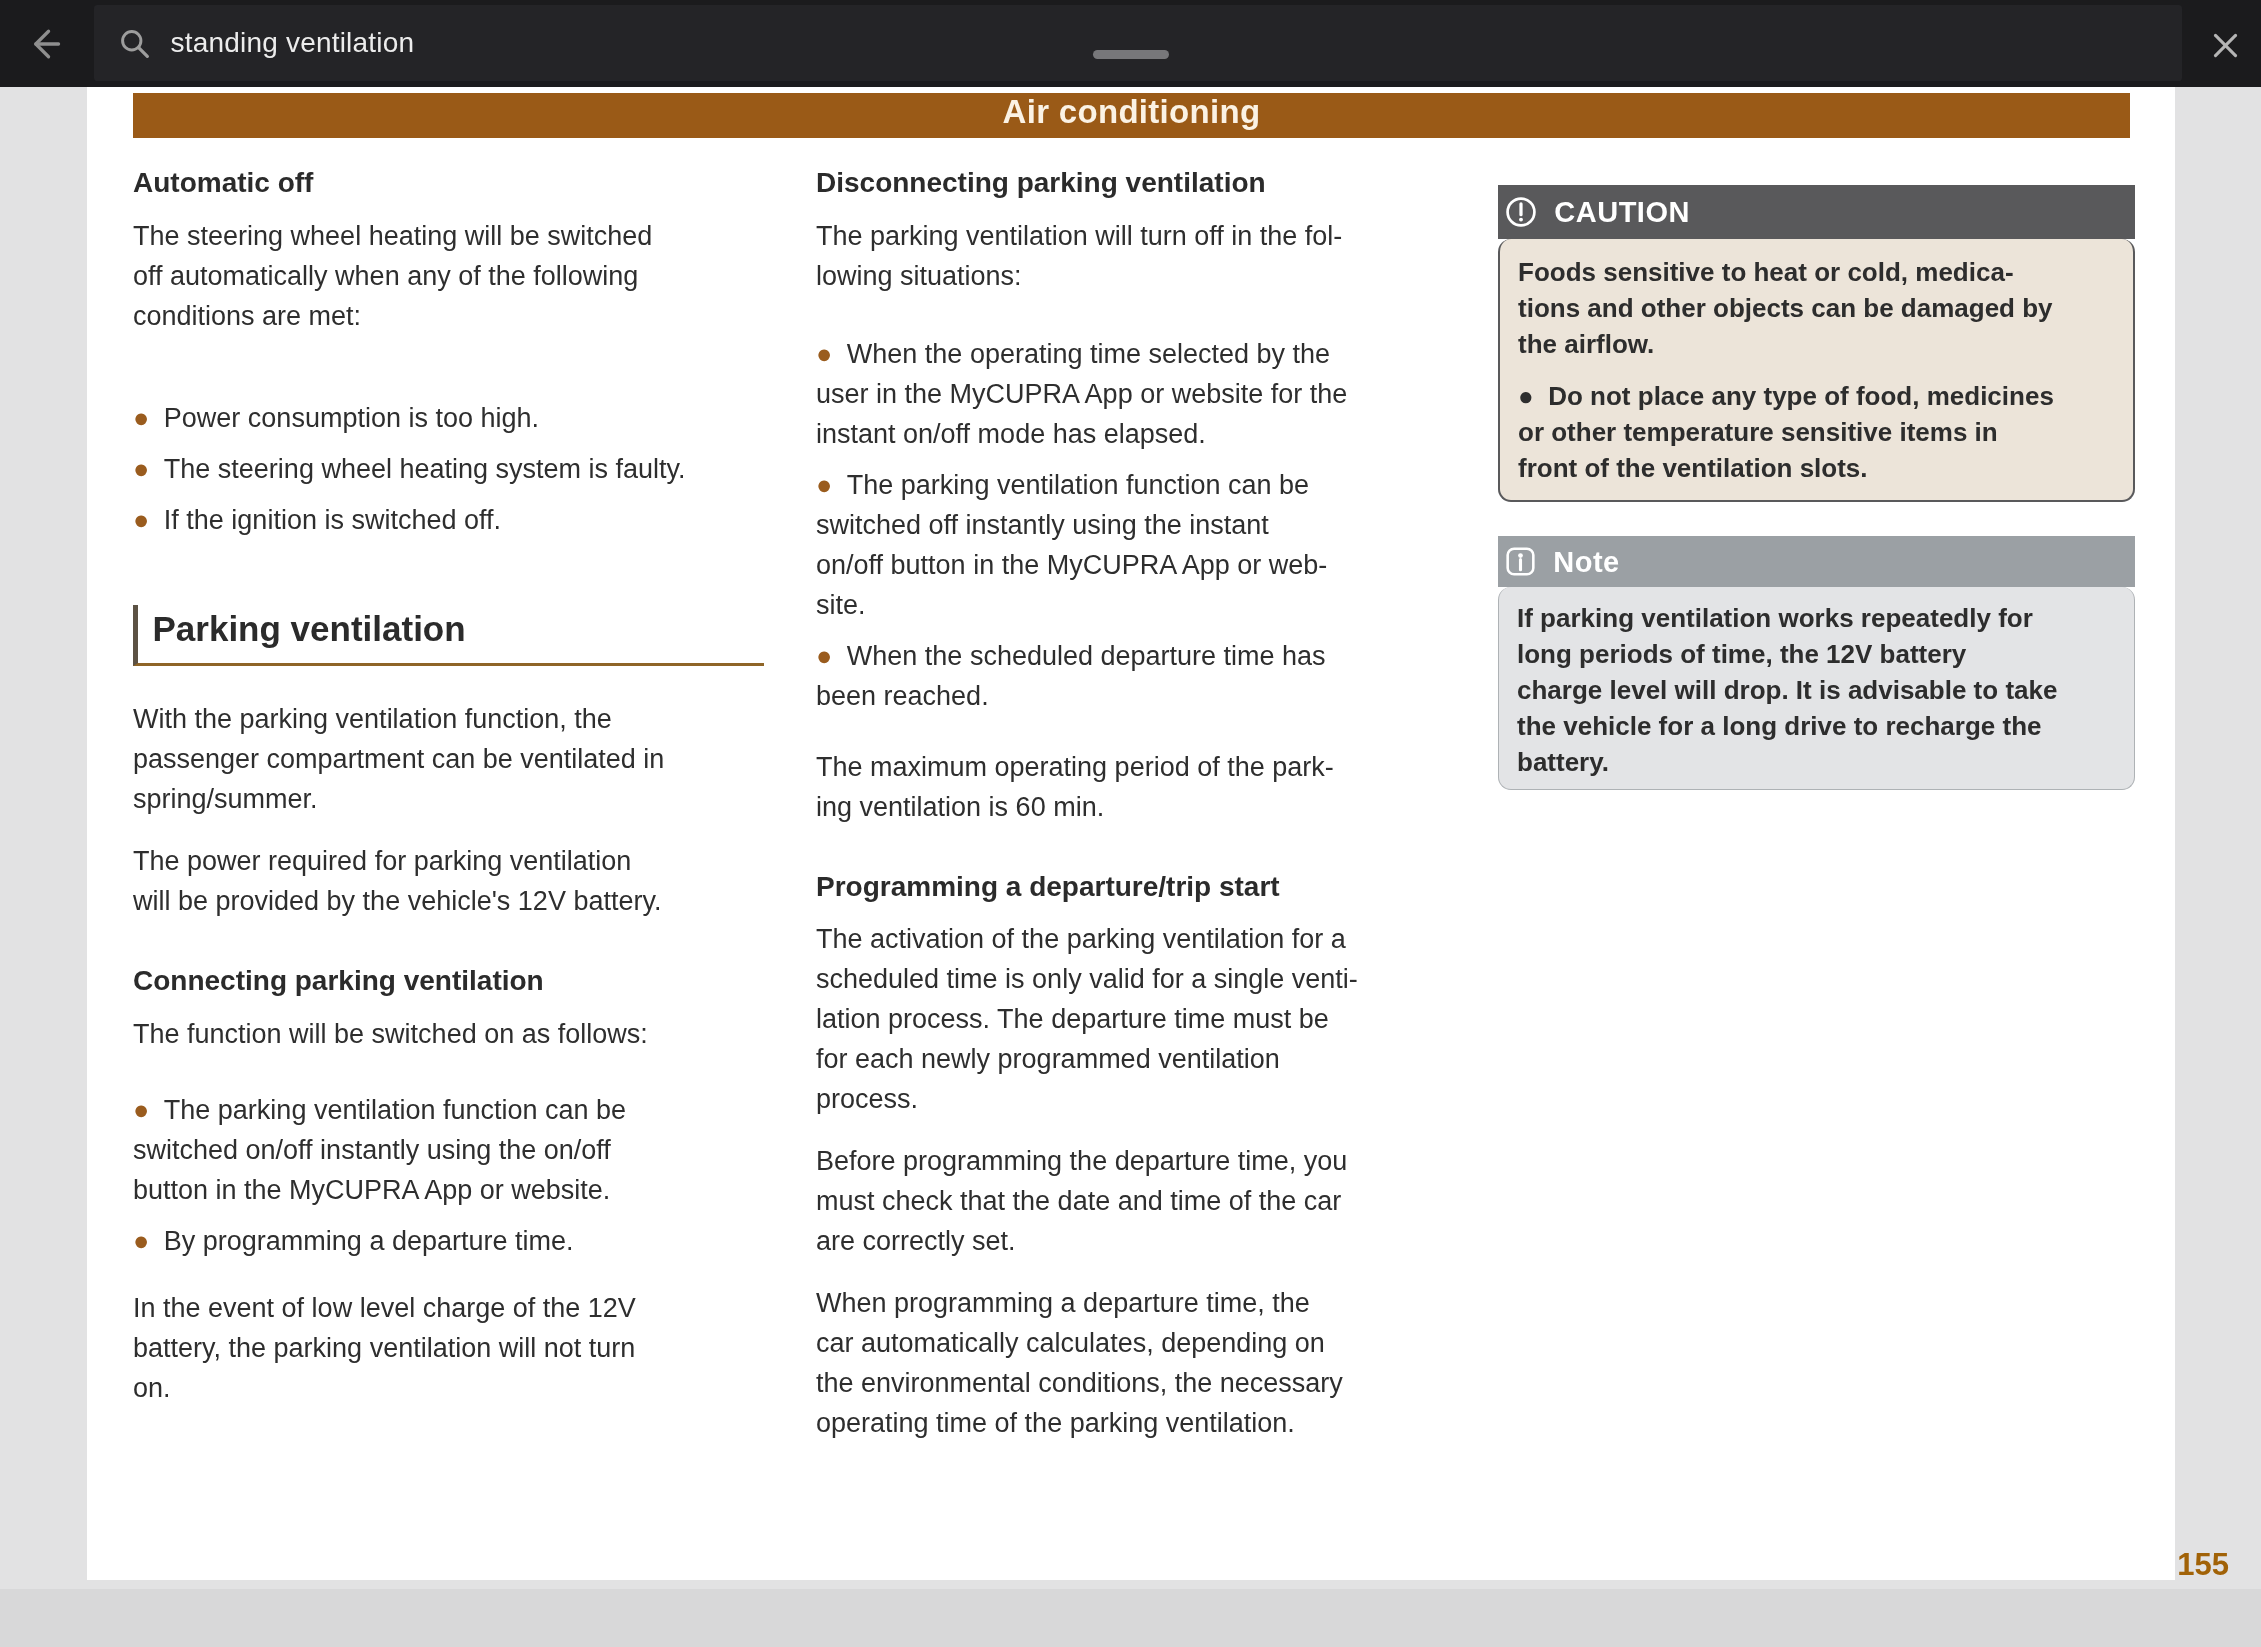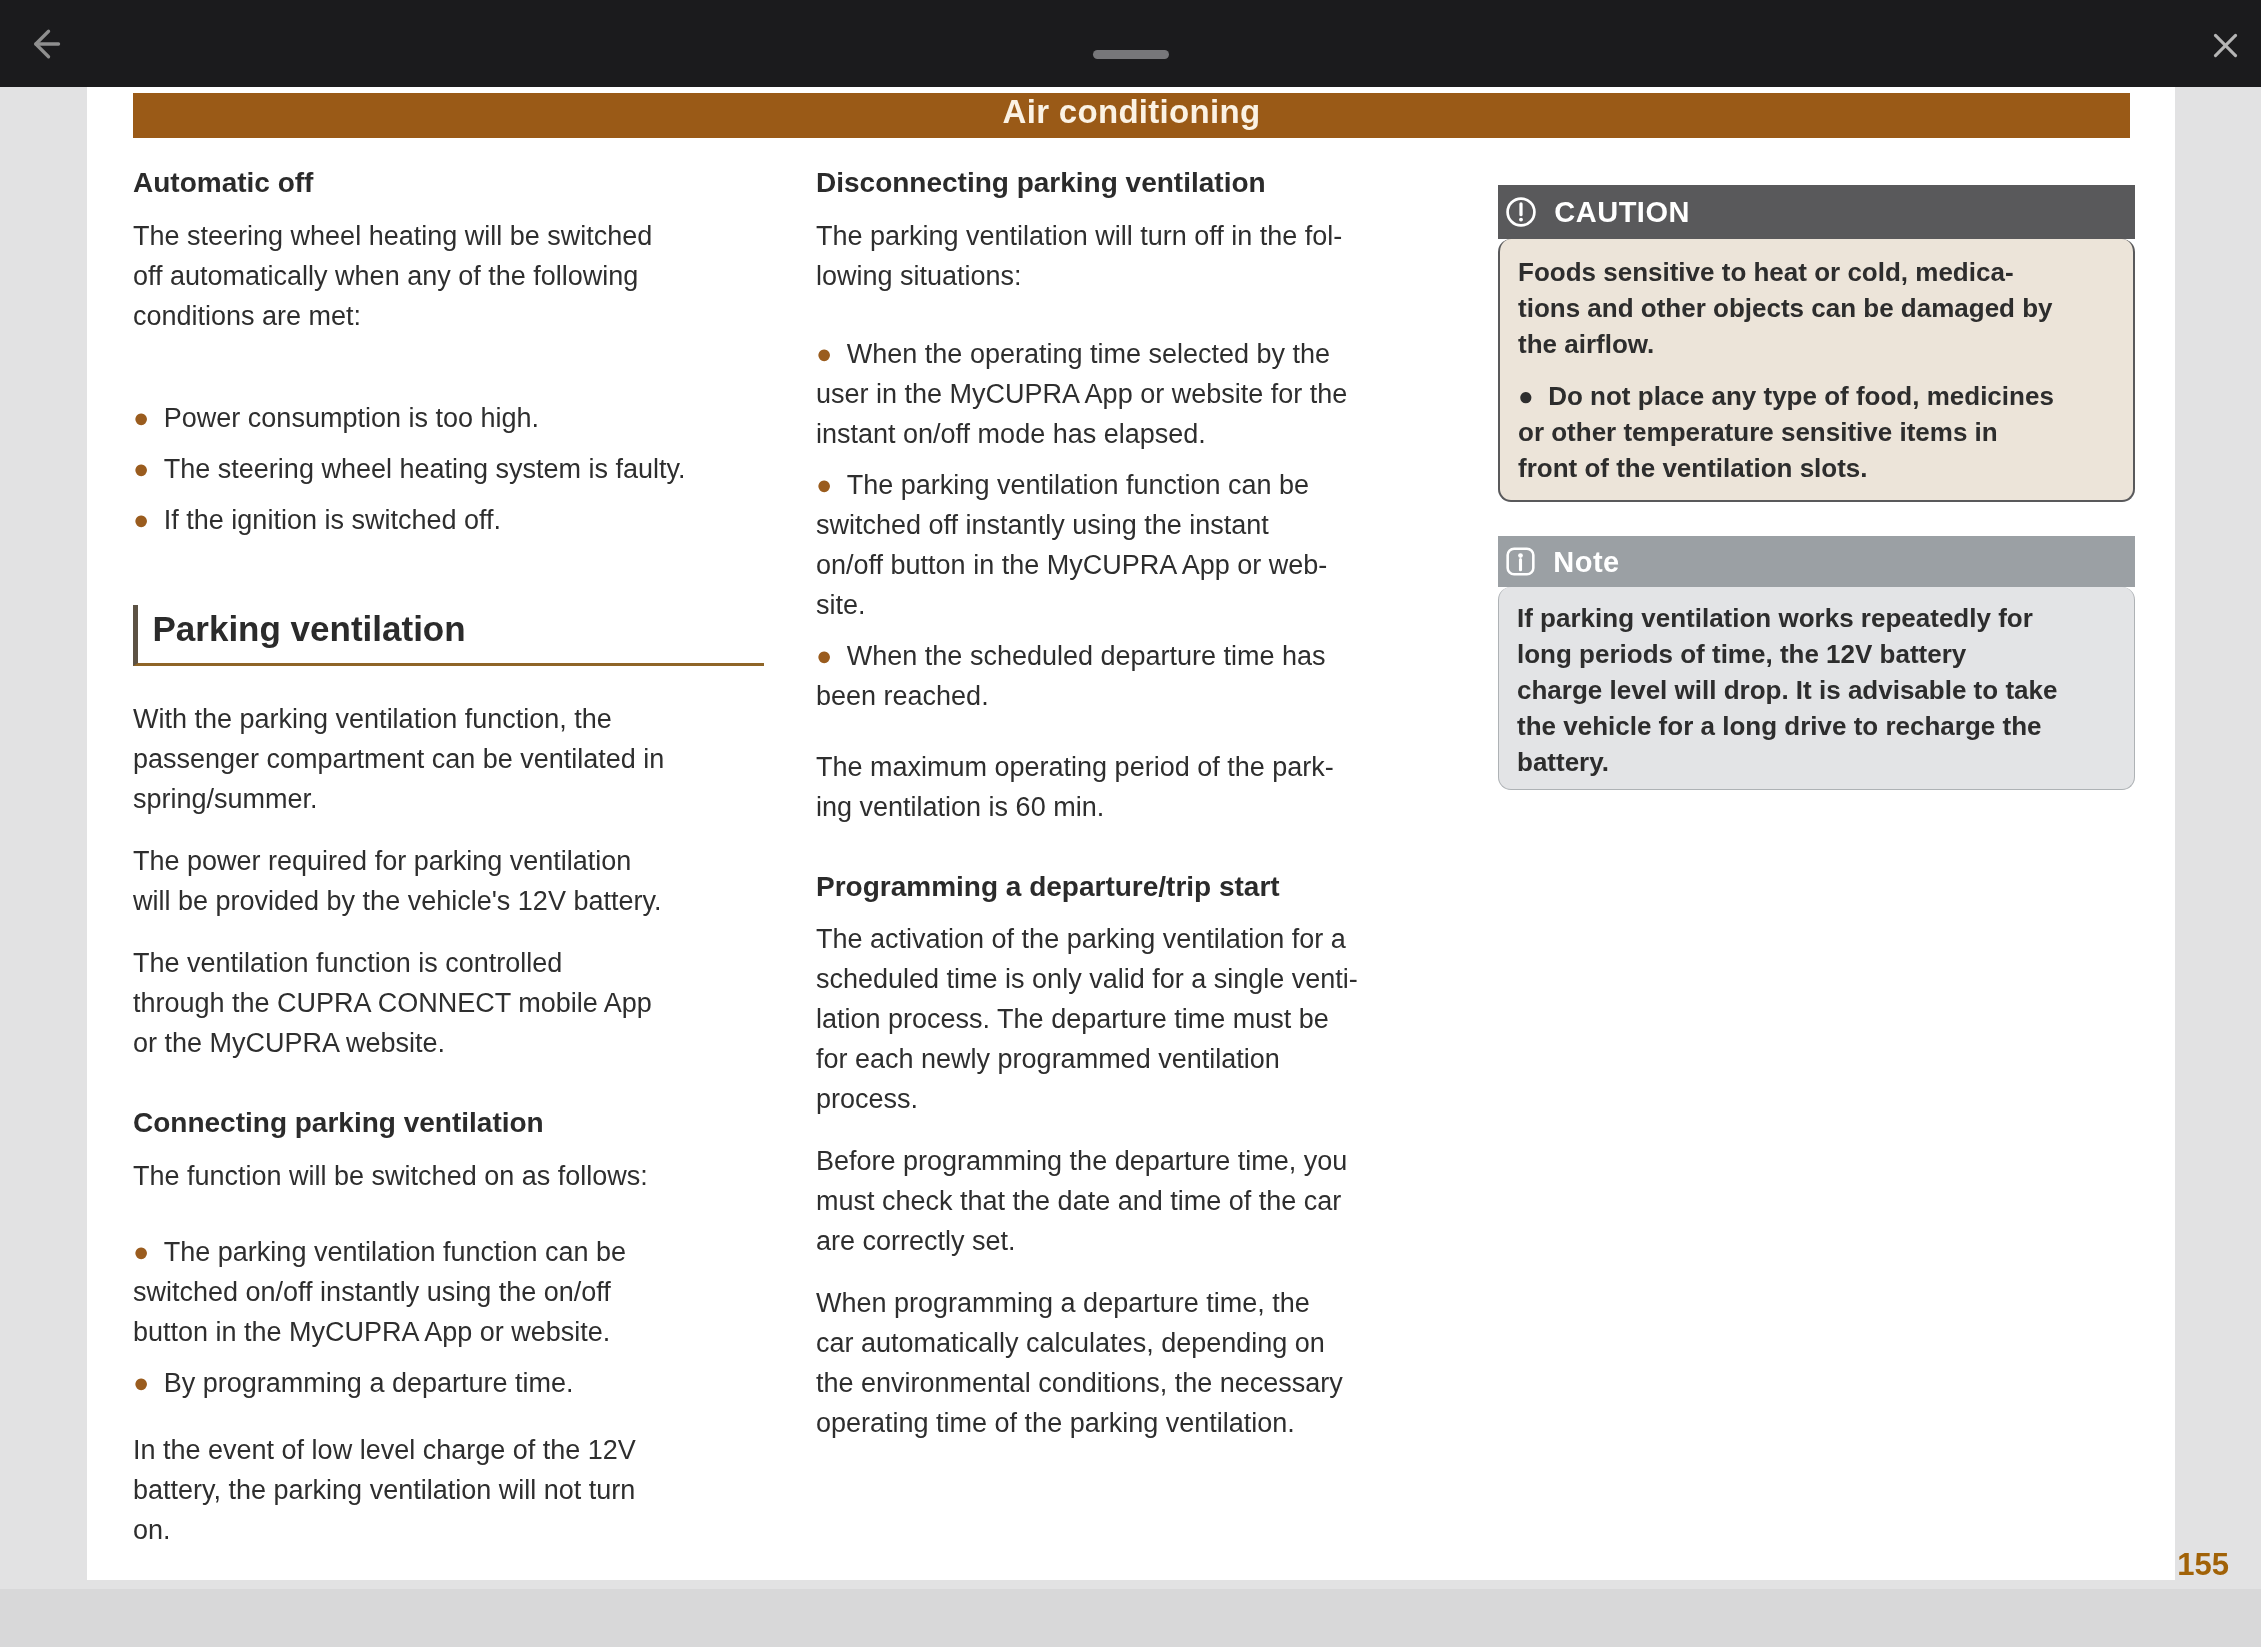--- a/index.html
+++ b/index.html
@@ -64,20 +64,29 @@
 
 <div class="screen">
 
   <div class="topbar">
     <div class="back-btn">
       <svg width="40" height="40" viewBox="0 0 44 44">
         <path d="M27 8 L13 22 L27 36" fill="none" stroke="#8f8f8f" stroke-width="3.6" stroke-linecap="round" stroke-linejoin="round"></path>
         <line x1="13" y1="22" x2="38" y2="22" stroke="#8f8f8f" stroke-width="3.6" stroke-linecap="round"></line>
       </svg>
     </div>
+    <div class="search-field">
+      <span class="search-glyph">
+        <svg width="33" height="33" viewBox="0 0 36 36">
+          <circle cx="15" cy="15" r="10" fill="none" stroke="#9d9d9d" stroke-width="3.2"></circle>
+          <line x1="22.5" y1="22.5" x2="32" y2="32" stroke="#9d9d9d" stroke-width="3.6" stroke-linecap="round"></line>
+        </svg>
+      </span>
+      <span class="search-text">standing ventilation</span>
+    </div>
     <div class="drag-handle"></div>
     <div class="close-btn">
       <svg width="31" height="31" viewBox="0 0 34 34">
         <line x1="6" y1="6" x2="28" y2="28" stroke="#b5b5b5" stroke-width="3.4" stroke-linecap="round"></line>
         <line x1="28" y1="6" x2="6" y2="28" stroke="#b5b5b5" stroke-width="3.4" stroke-linecap="round"></line>
       </svg>
     </div>
   </div>
 
   <div class="page"></div>
@@ -100,23 +109,20 @@
 
     <div class="section-head">
       <span>Parking ventilation</span>
     </div>
 
     <p class="body">With the parking ventilation function, the
 passenger compartment can be ventilated in
 spring/summer.</p>
     <p class="body">The power required for parking ventilation
 will be provided by the vehicle's 12V battery.</p>
-    <p class="body">The ventilation function is controlled
-through the CUPRA CONNECT mobile App
-or the MyCUPRA website.</p>
 
     <div class="h3 mt-head">Connecting parking ventilation</div>
     <p class="body">The function will be switched on as follows:</p>
 
     <div class="group" style="margin-top:36px;">
       <p class="bullet"><span class="dot">●</span><span>The parking ventilation function can be
 switched on/off instantly using the on/off
 button in the MyCUPRA App or website.</span></p>
       <p class="bullet"><span class="dot">●</span><span>By programming a departure time.</span></p>
     </div>

